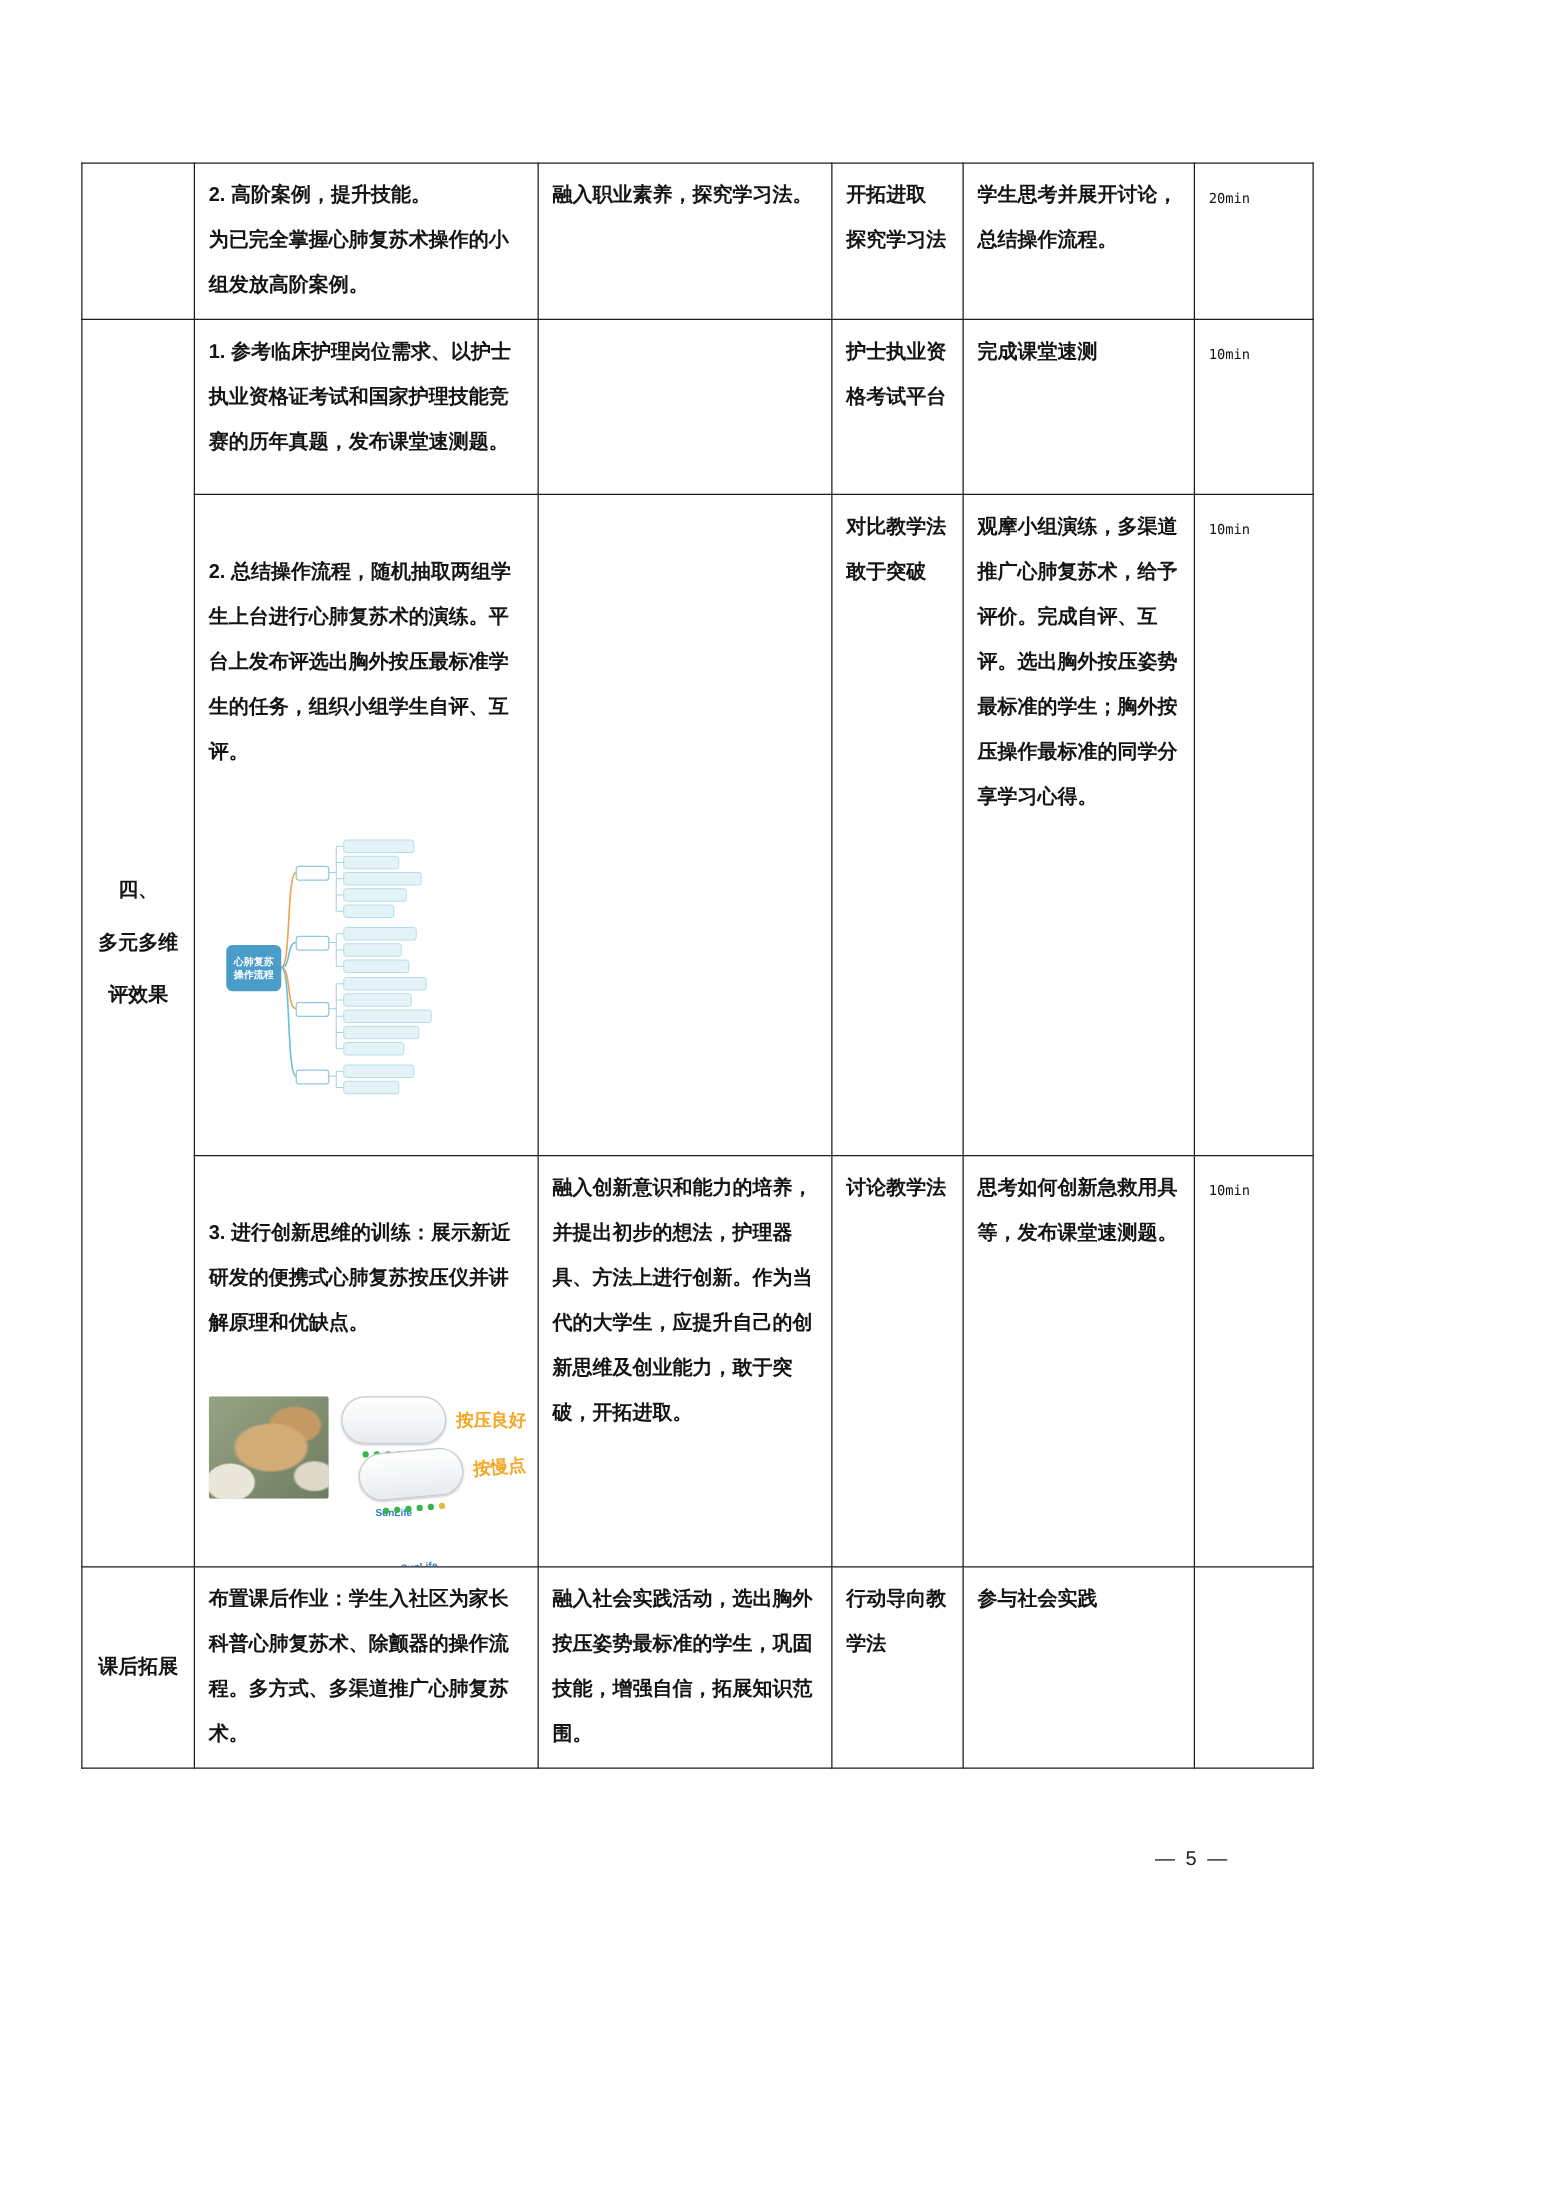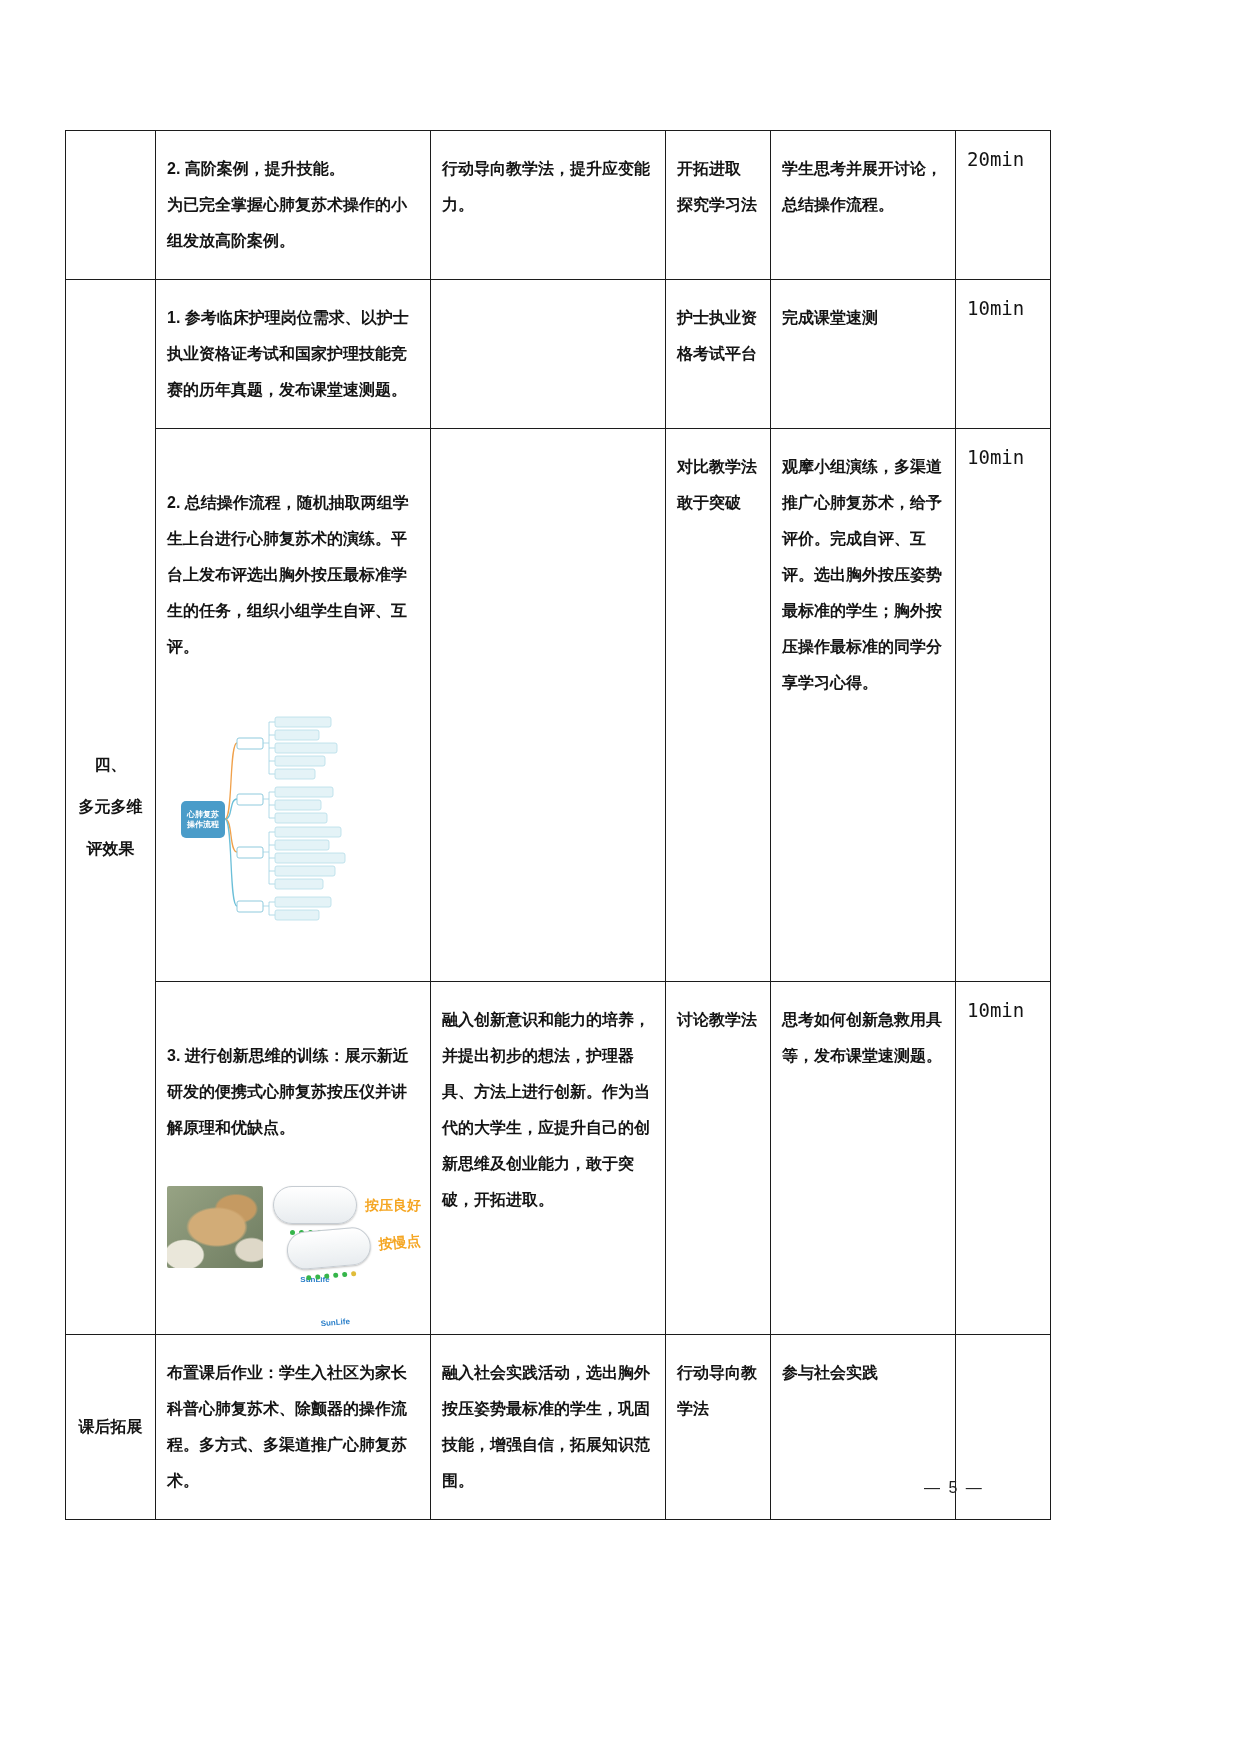--- a/index.html
+++ b/index.html
@@ -5,36 +5,36 @@
   * { margin:0; padding:0; box-sizing:border-box; }
   html,body { background:#ffffff; }
   body { font-family:"Liberation Sans","DejaVu Sans",sans-serif; color:#141414; }
   .page { position:relative; width:1240px; height:1753px; background:#ffffff; overflow:hidden; margin:0 auto; }
 
   
   .lesson-table { position:absolute; left:65px; top:130px; width:985px; border-collapse:collapse; table-layout:fixed; }
   .lesson-table td {
     border:1.5px solid #1c1c1c;
     vertical-align:top;
-    padding:20px 11px;
+    padding:8px 11px;
     font-size:16px;
     line-height:36px;
     font-weight:600;
     white-space:pre-line;
     overflow:hidden;
     word-break:break-all;
   }
   tr.r1 { height:102px; }
   tr.r2 { height:140px; }
   tr.r3 { height:413px; }
   tr.r4 { height:205px; }
   tr.r5 { height:140px; }
 
   td.c-section { text-align:center; vertical-align:middle; font-weight:700; line-height:42px; padding:4px 2px; word-break:keep-all; }
-  td.c-time { font-family:"DejaVu Sans Mono","Liberation Mono",monospace; font-size:19px; font-weight:500; padding-top:10px; white-space:nowrap; }
+  td.c-time { font-family:"DejaVu Sans Mono","Liberation Mono",monospace; font-size:11px; font-weight:500; padding-top:10px; white-space:nowrap; }
   .cell-text { white-space:pre-line; }
 
   
   .mindmap { position:relative; width:180px; height:214px; margin:10px 0 0 12px; }
   .mindmap svg { position:absolute; left:0; top:0; }
   .mindmap-root {
     position:absolute; left:2px; top:90px; width:44px; height:37px;
     background:#4a9cc9; border-radius:5px; color:#ffffff;
     font-size:8px; line-height:10px; font-weight:700;
     display:flex; align-items:center; justify-content:center; text-align:center;
@@ -85,21 +85,21 @@
       <col style="width:105px">
       <col style="width:185px">
       <col style="width:95px">
     </colgroup>
     <tbody>
 
       <tr class="r1">
         <td class="c-section"></td>
         <td>2. 高阶案例，提升技能。
 为已完全掌握心肺复苏术操作的小组发放高阶案例。</td>
-        <td>行动导向教学法，提升应变能力。</td>
+        <td>融入职业素养，探究学习法。</td>
         <td>开拓进取
 探究学习法</td>
         <td>学生思考并展开讨论，总结操作流程。</td>
         <td class="c-time">20min</td>
       </tr>
 
       <tr class="r2">
         <td class="c-section" rowspan="3">四、
 多元多维
 评效果</td>

